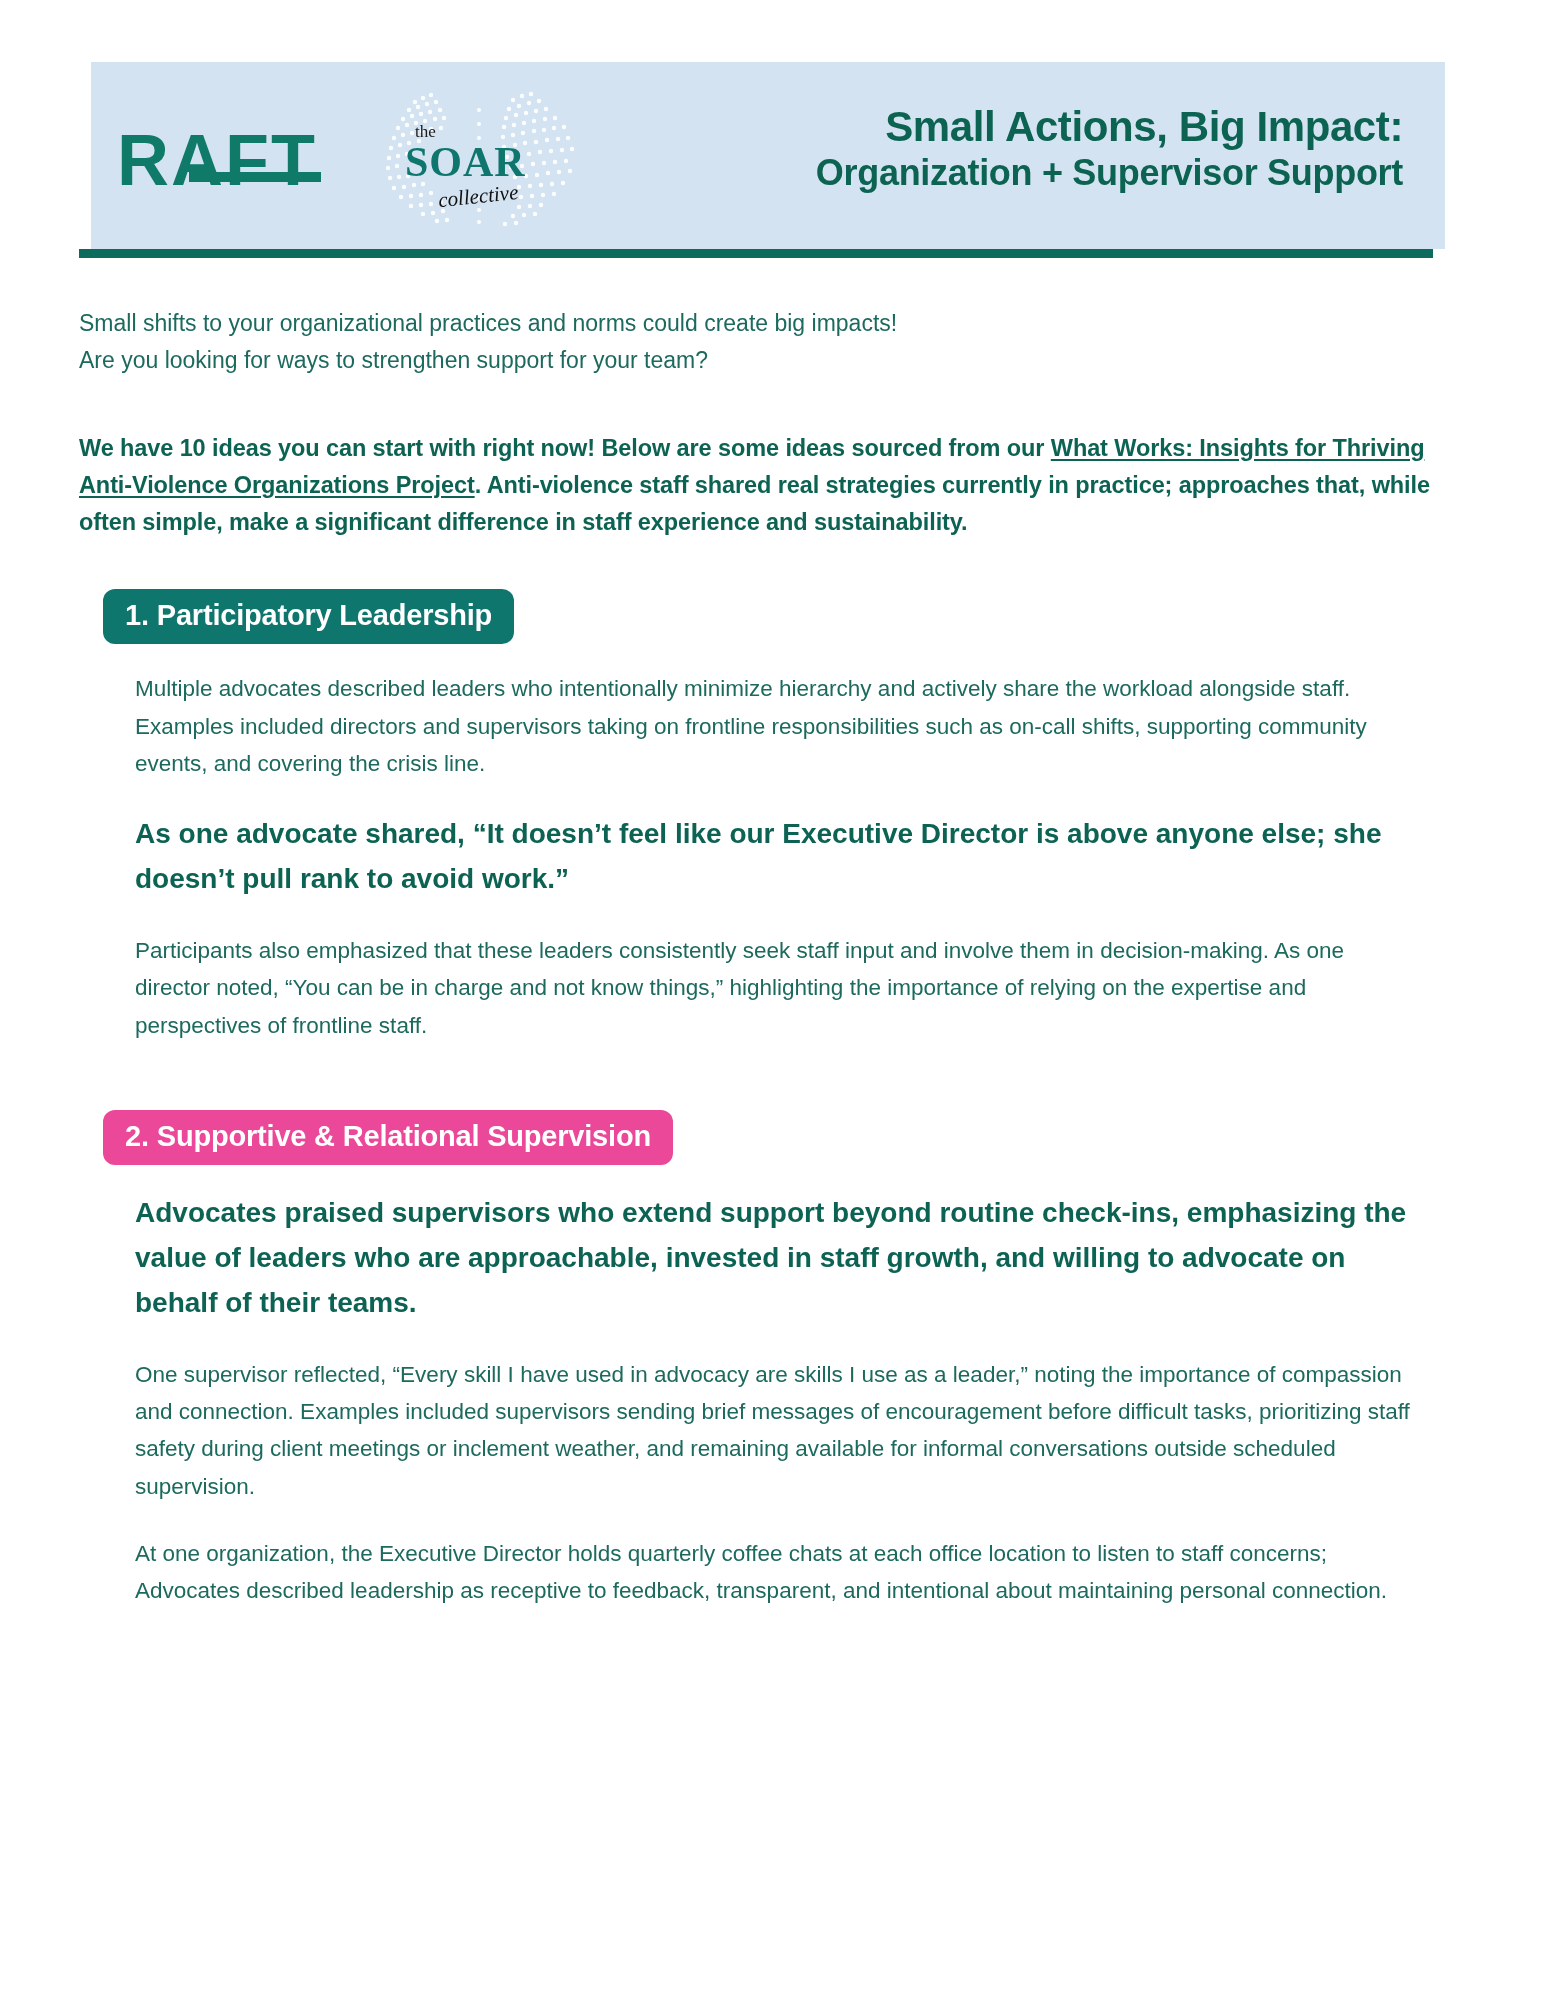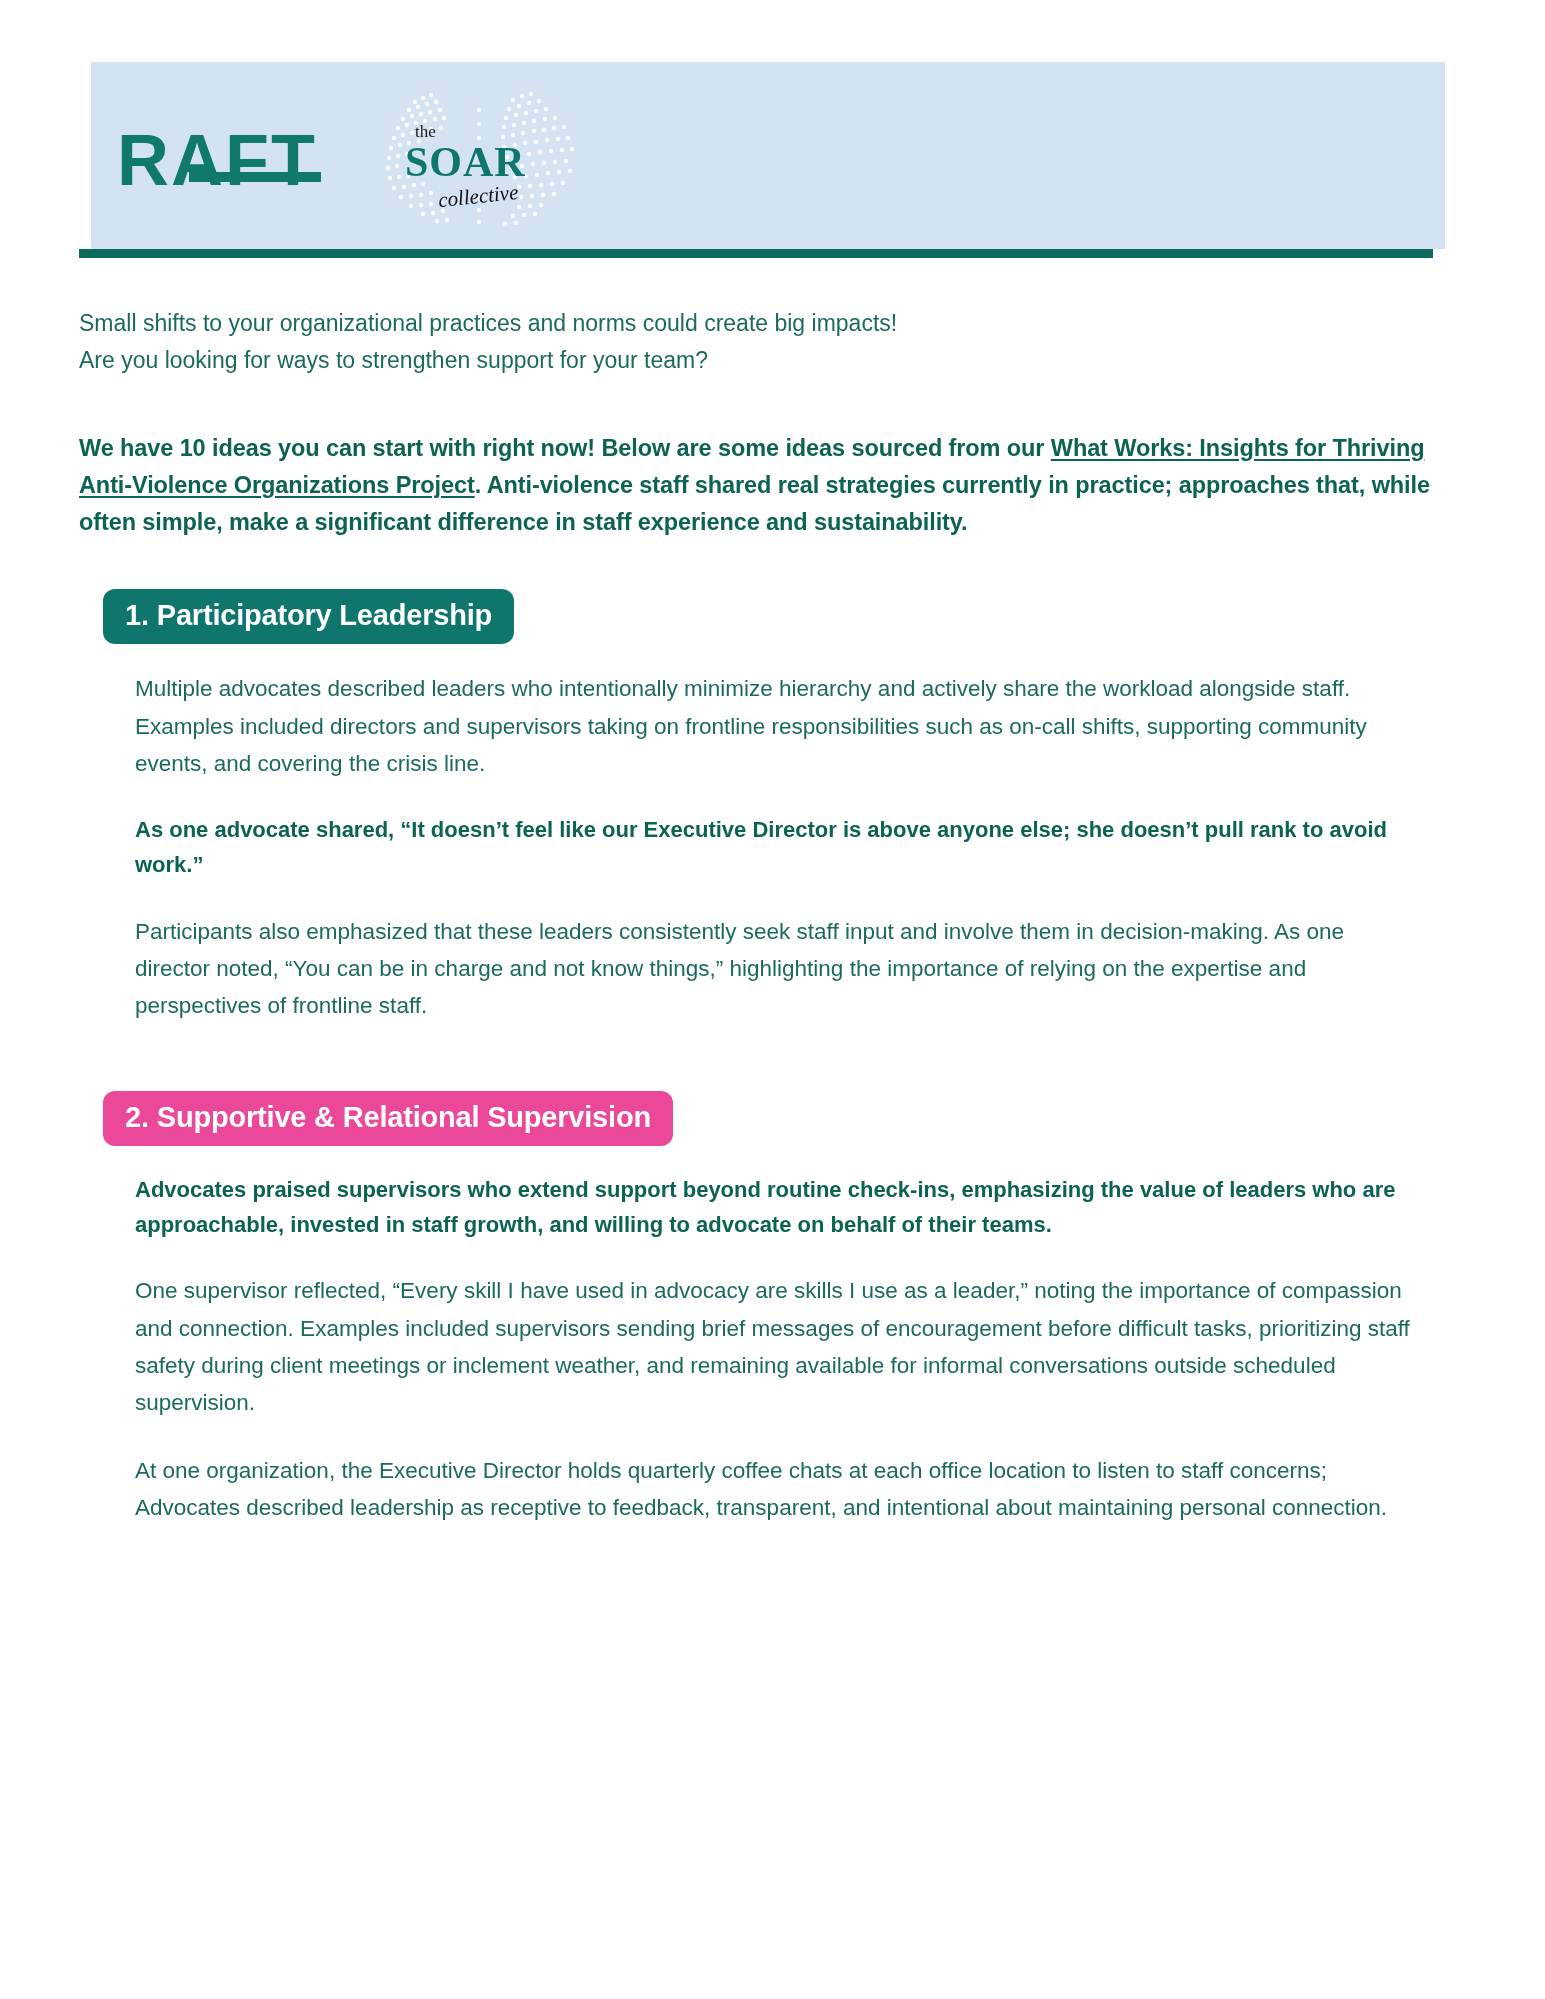--- a/index.html
+++ b/index.html
@@ -170,21 +170,21 @@
   .section-body p { margin: 0 0 30px 0; }
   .section-body p:last-child { margin-bottom: 0; }
   .section-body p.reg {
     color: #1c6a5e;
     font-size: 22.5px;
     line-height: 1.66;
     font-family: "Liberation Sans", sans-serif;
   }
   .section-body p.strong {
     color: #0d6353;
-    font-size: 22px;
+    font-size: 28px;
     font-weight: bold;
     line-height: 1.6;
   }
 </style>
 </head>
 <body>
 
 <div class="page">
 
   <div class="header-band">
@@ -326,20 +326,24 @@
           <circle cx="116" cy="118" r="2"></circle>
             <circle cx="116" cy="130" r="2"></circle>
             <circle cx="116" cy="142" r="2"></circle>
         </g>
       </svg>
       <div class="soar-the">the</div>
       <div class="soar-word">SOAR</div>
       <div class="soar-collective">collective</div>
     </div>
 
+    <div class="header-title">
+      <span class="line1">Small Actions, Big Impact:</span>
+      <span class="line2">Organization + Supervisor Support</span>
+    </div>
   </div>
   <div class="header-rule"></div>
 
   <div class="content">
 
     <p class="body-text lede">
       <span>Small shifts to your organizational practices and norms could create big impacts!</span>
       <span class="l2">Are you looking for ways to strengthen support for your team?</span>
     </p>
 

